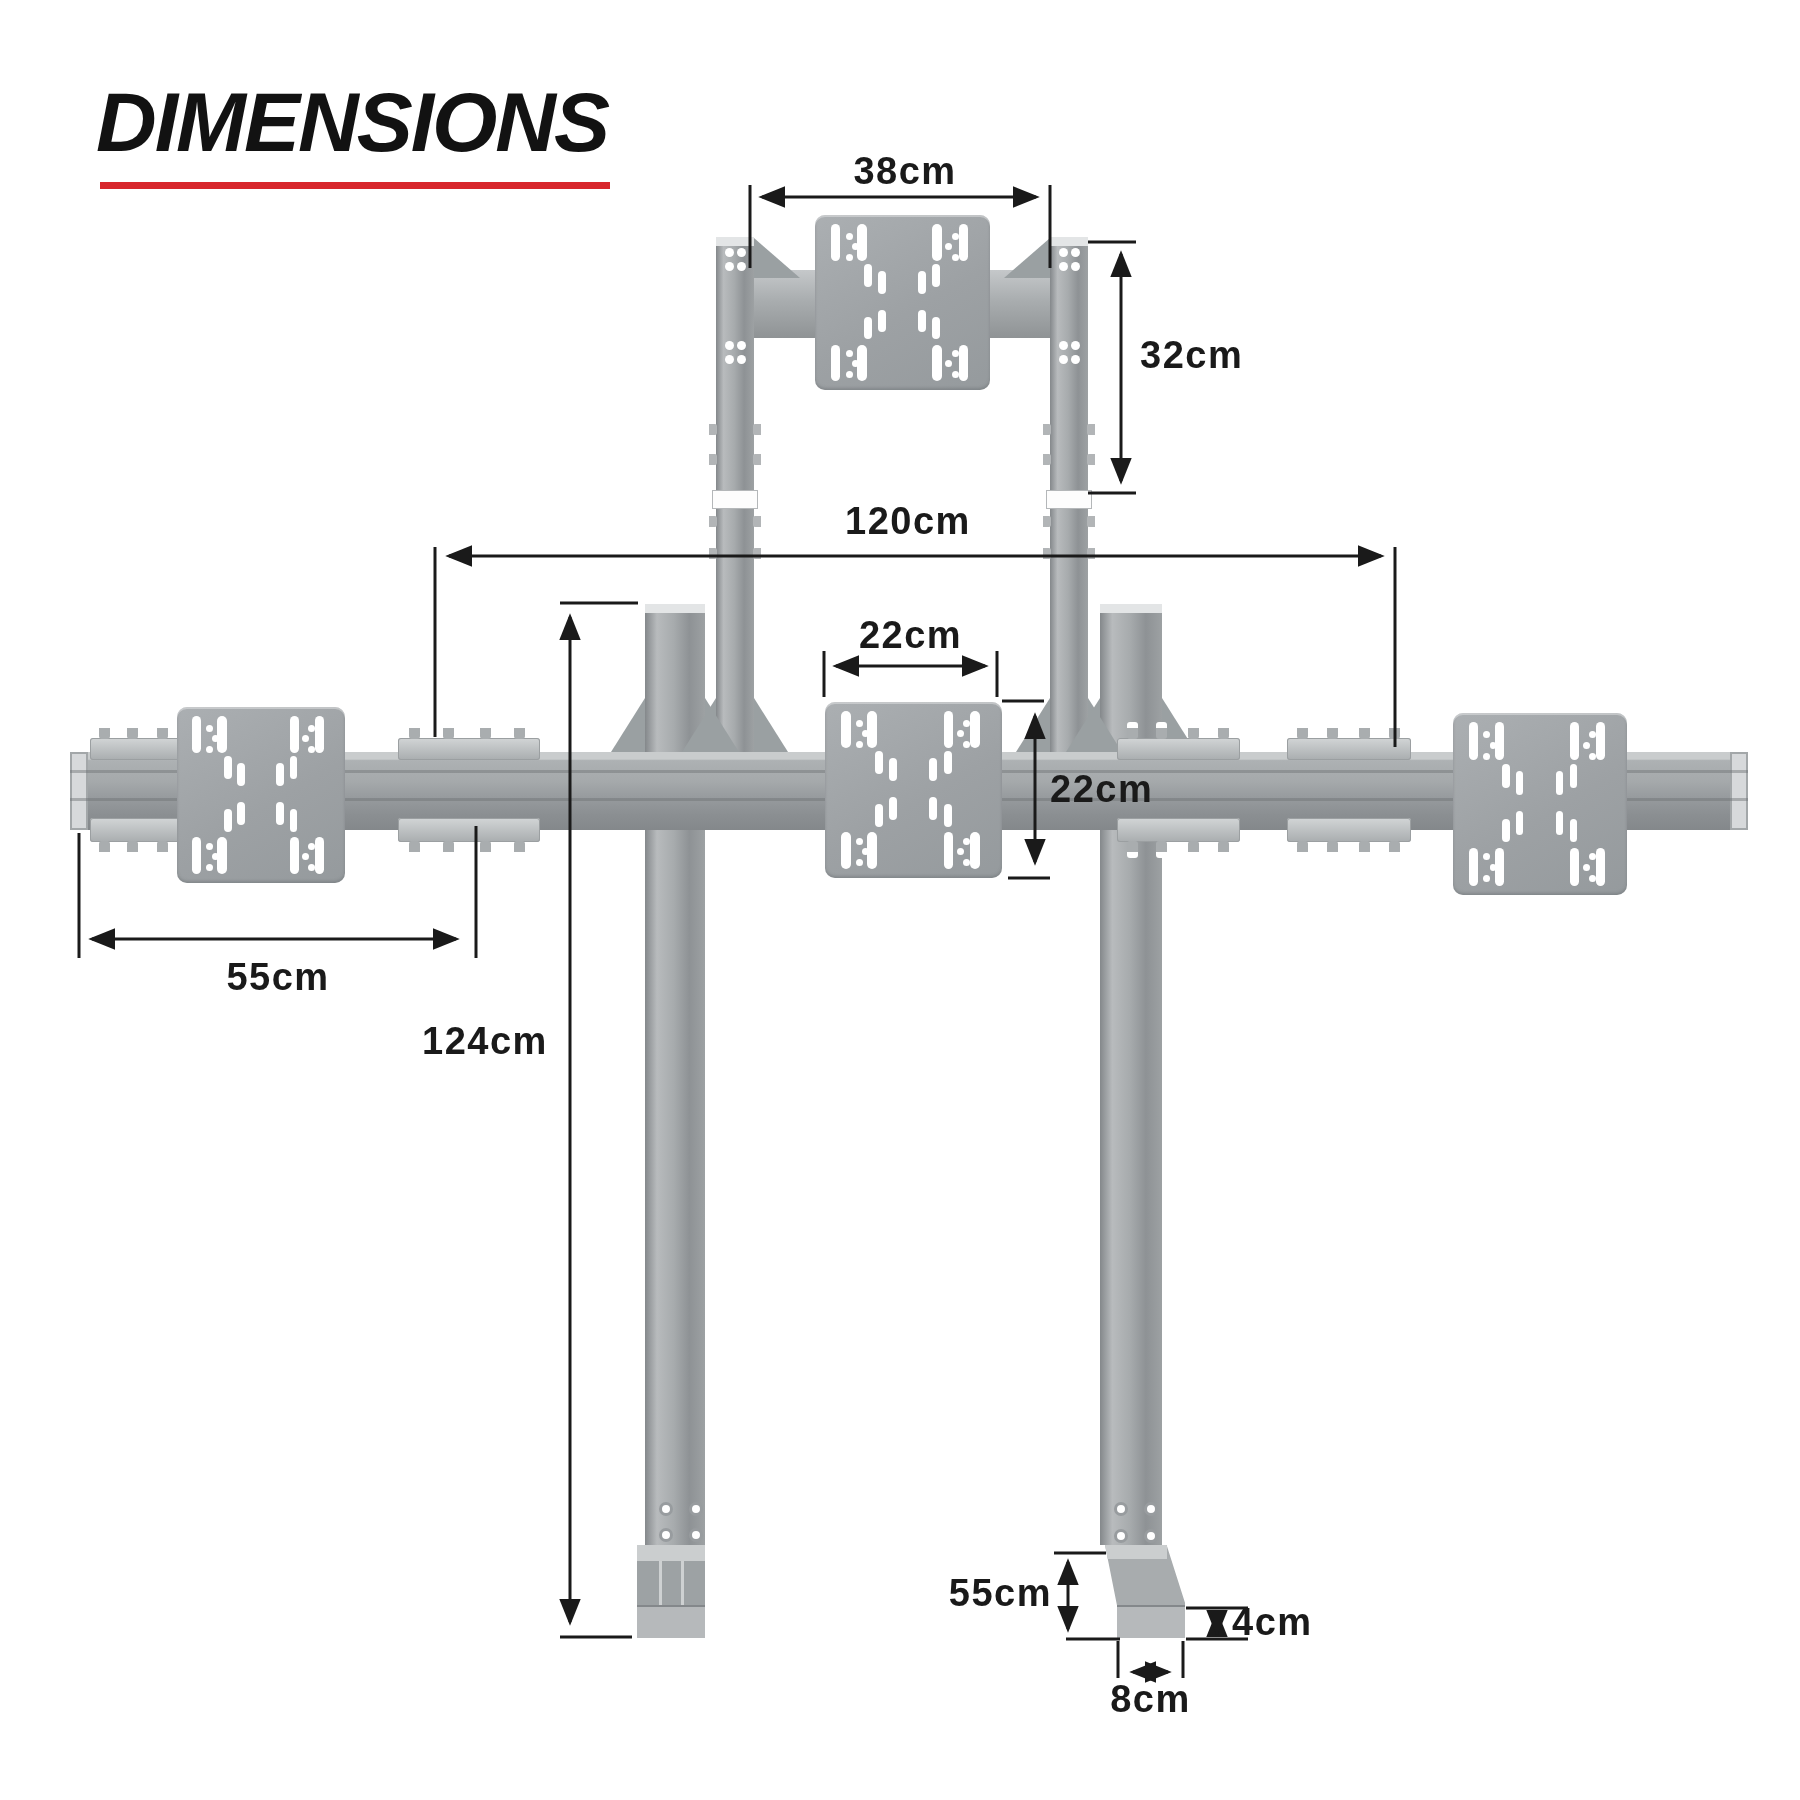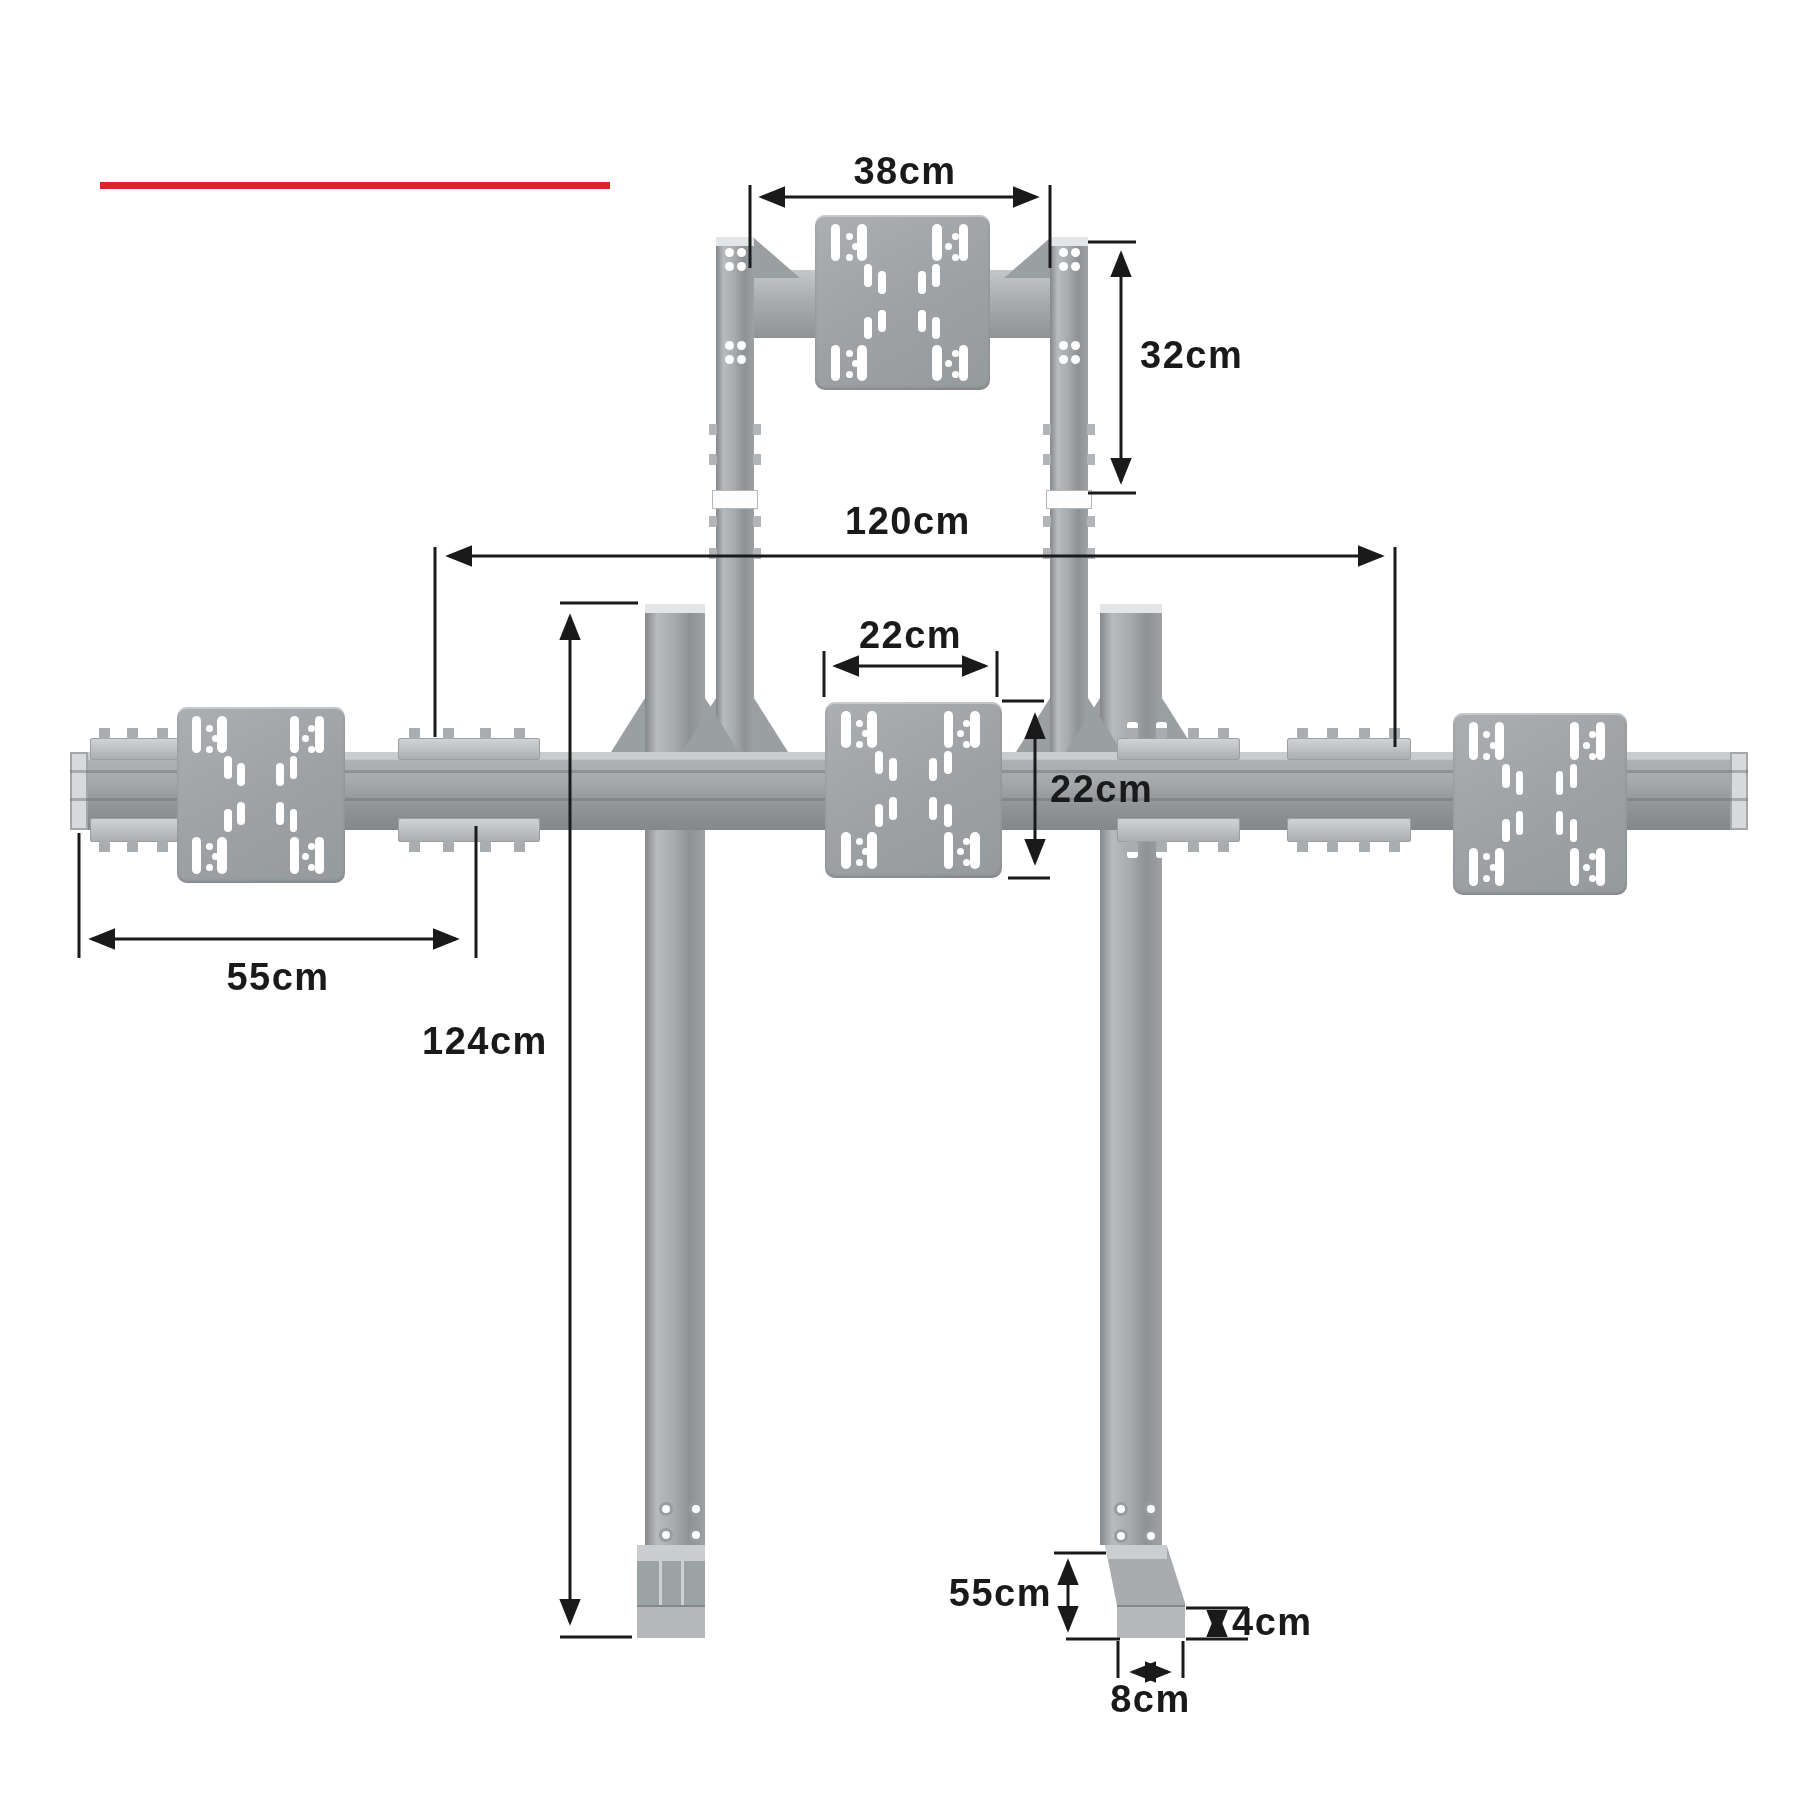--- a/index.html
+++ b/index.html
@@ -38,20 +38,21 @@
   #dims{position:absolute;left:0;top:0;z-index:9;}
   .dim-label{position:absolute;z-index:10;font-size:38px;font-weight:600;color:#1a1a1a;
              letter-spacing:1.5px;line-height:1.15;white-space:nowrap;}
   .center{text-align:center;} .right{text-align:right;}
 </style>
 </head>
 <body>
 
 <div id="canvas">
 
+  <h1 id="title">DIMENSIONS</h1>
   <div id="title-underline"></div>
 
   <div class="crossbar" style="left:735px;top:270px;width:330px;height:68px;"></div>
   <div class="gus" style="left:754px;top:238px;width:46px;height:40px;clip-path:polygon(0 0,100% 100%,0 100%);"></div>
   <div class="gus" style="left:1004px;top:238px;width:46px;height:40px;clip-path:polygon(0 100%,100% 0,100% 100%);"></div>
 
   <div class="post" id="post-l" style="left:716px;top:237px;width:38px;height:515px;">
     <div class="cap"></div>
     <div class="band" style="top:253px;"></div>
   <div class="nub" style="left:-12px;top:187px;"></div>

